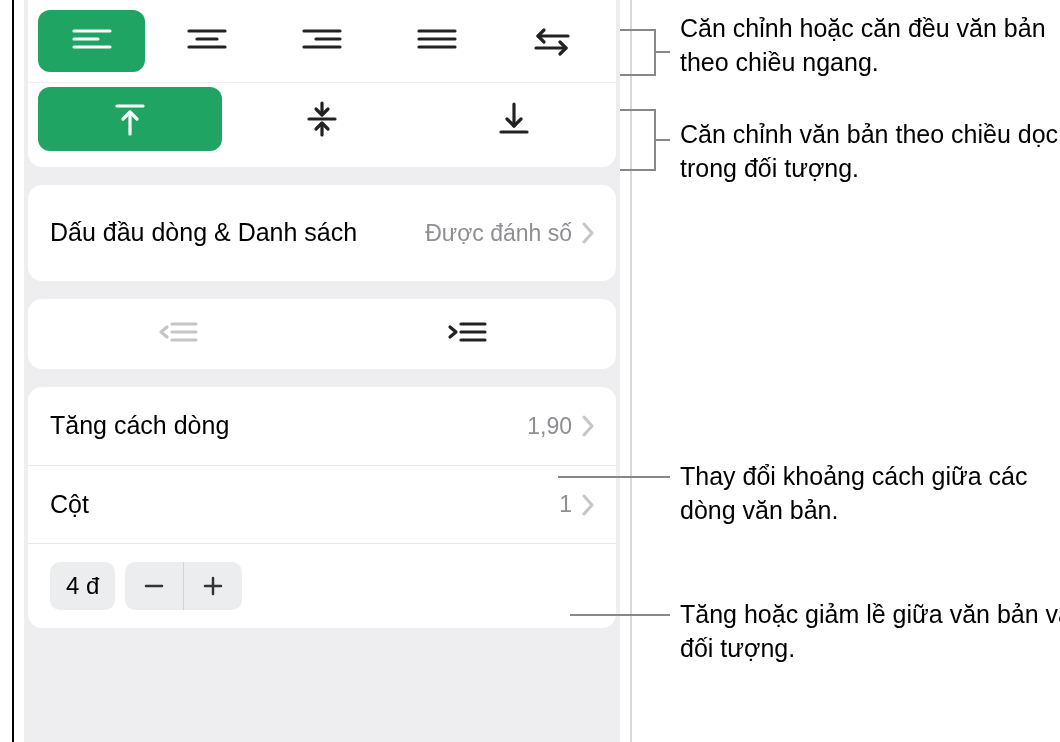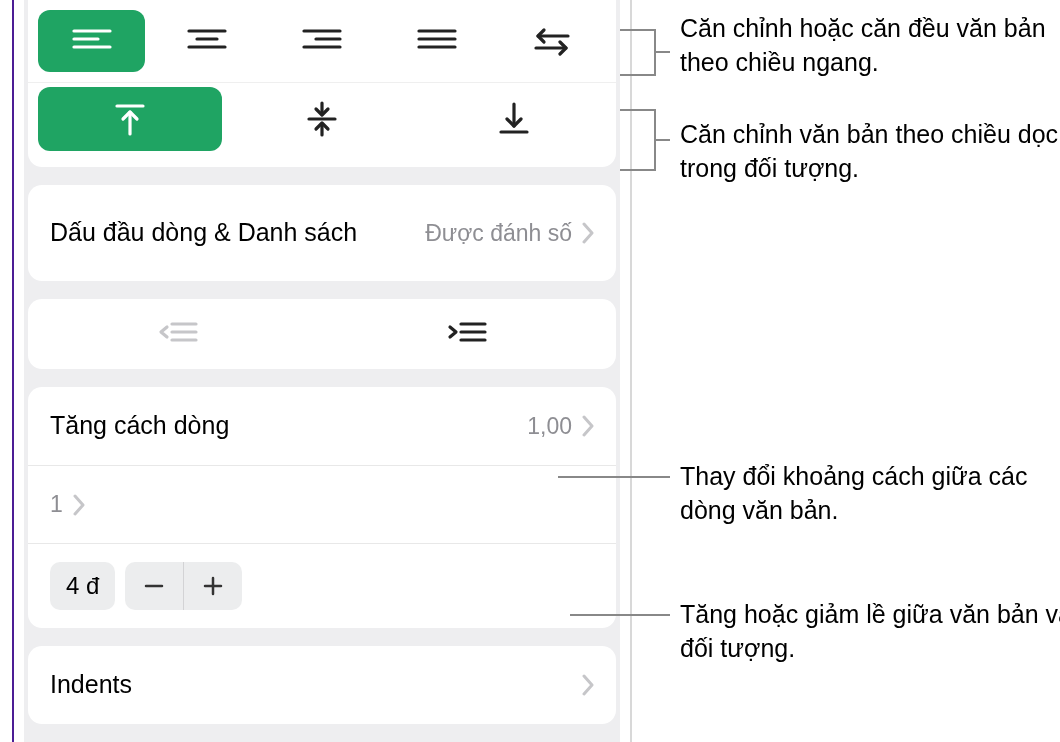--- a/index.html
+++ b/index.html
@@ -11,21 +11,21 @@
     position: relative;
     overflow: hidden;
   }
   .panel-wrap {
     position: absolute;
     left: 12px;
     top: 0;
     width: 620px;
     height: 742px;
     background: #fff;
-    border-left: 2px solid #4c1d95;
+    border-left: 2px solid #000000;
     border-right: 2px solid #d8d8d8;
     padding: 0 10px;
   }
   .panel-inner {
     background: #eeeef0;
     width: 100%;
     height: 100%;
     padding: 0 4px;
     overflow: hidden;
   }
@@ -272,28 +272,29 @@
                 <polyline points="3,8 9,13 3,18" style="stroke-linejoin:round"></polyline>
               </g>
             </svg>
         </div>
       </div>
     </div>
 
     <div class="section">
       <div class="list-row">
         <div class="label">Tăng cách dòng</div>
-        <div class="value">1,00</div>
+        <div class="value">1,90</div>
         <div class="chevron">
             <svg width="12" height="22">
               <polyline points="2,2 10,11 2,20" stroke="#c6c6c9" stroke-width="3" fill="none" stroke-linecap="round" stroke-linejoin="round"></polyline>
             </svg>
           </div>
       </div>
       <div class="list-row">
+        <div class="label">Cột</div>
         <div class="value">1</div>
         <div class="chevron">
             <svg width="12" height="22">
               <polyline points="2,2 10,11 2,20" stroke="#c6c6c9" stroke-width="3" fill="none" stroke-linecap="round" stroke-linejoin="round"></polyline>
             </svg>
           </div>
       </div>
       <div class="list-row">
         <div class="margin-controls">
           <div class="margin-val">4 đ</div>
@@ -310,30 +311,20 @@
                     <line x1="3" y1="11" x2="19" y2="11"></line>
                     <line x1="11" y1="3" x2="11" y2="19"></line>
                   </g>
                 </svg>
             </div>
           </div>
         </div>
       </div>
     </div>
 
-    <div class="section">
-      <div class="list-row">
-        <div class="label">Indents</div>
-        <div class="chevron">
-            <svg width="12" height="22">
-              <polyline points="2,2 10,11 2,20" stroke="#c6c6c9" stroke-width="3" fill="none" stroke-linecap="round" stroke-linejoin="round"></polyline>
-            </svg>
-          </div>
-      </div>
-    </div>
 
   </div>
 </div>
 
 <svg class="leader" style="left:0;top:0" width="1060" height="742">
 
   <path d="M 620 30 L 655 30 L 655 52 L 670 52 M 620 75 L 655 75 L 655 52"></path>
 
   <path d="M 620 110 L 655 110 L 655 140 L 670 140 M 620 170 L 655 170 L 655 140"></path>
 

